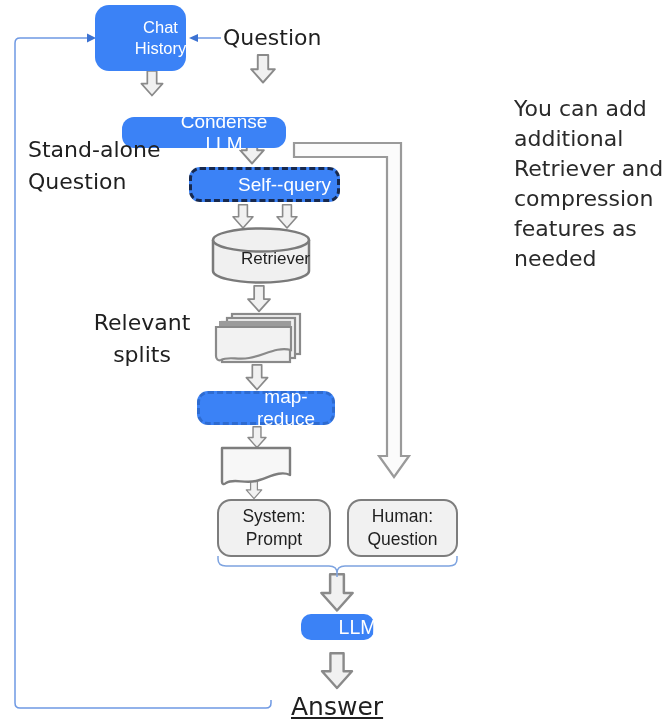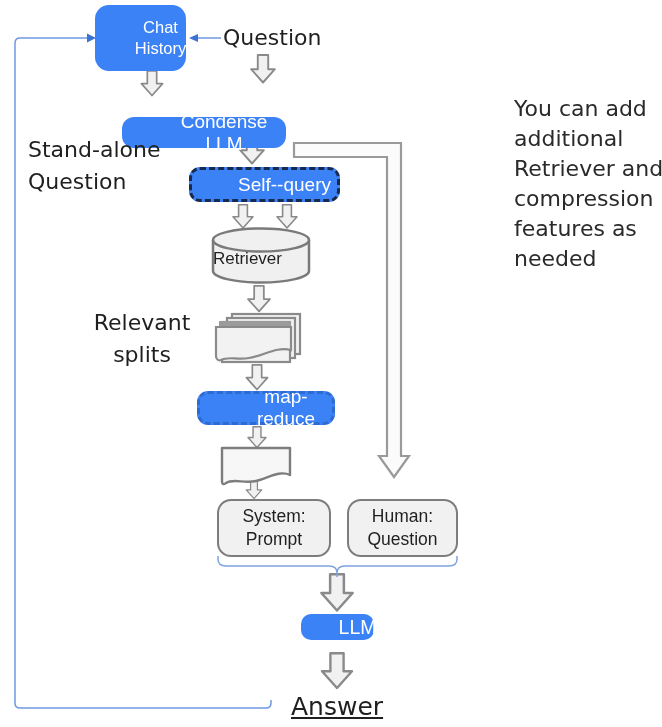--- a/index.html
+++ b/index.html
@@ -85,21 +85,21 @@
 
   <div class="label big-label" style="left:223px;top:22px;">Question</div>
 
   <div class="node blue" style="left:122px;top:97px;width:164px;height:31px;font-size:19px;border-radius:12px;margin-top:20px;">Condense LLM</div>
 
   <div class="label big-label" style="left:28px;top:134px;">Stand-alone
 Question</div>
 
   <div class="node blue dashed-navy" style="left:189px;top:167px;width:151px;height:35px;font-size:19px;">Self--query</div>
 
-  <div class="label" style="left:213px;top:249px;width:97px;text-align:left;font-size:17px;font-family:'Liberation Sans',sans-serif;">Retriever</div>
+  <div class="label" style="left:213px;top:249px;width:97px;text-align:right;font-size:17px;font-family:'Liberation Sans',sans-serif;">Retriever</div>
 
   <div class="label big-label" style="left:86px;top:307px;width:112px;text-align:center;">Relevant
 splits</div>
 
   <div class="node blue dashed-blue" style="left:197px;top:391px;width:138px;height:34px;font-size:19px;">map-reduce</div>
 
   <div class="node gray-box" style="left:217px;top:499px;width:114px;height:58px;font-size:17.5px;line-height:23px;">System:
 Prompt</div>
 
   <div class="node gray-box" style="left:347px;top:499px;width:111px;height:58px;font-size:17.5px;line-height:23px;">Human:

